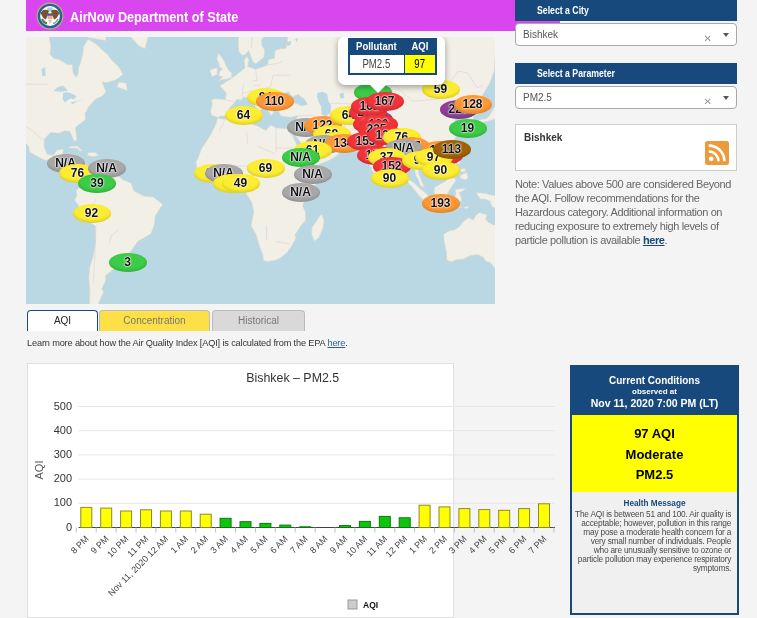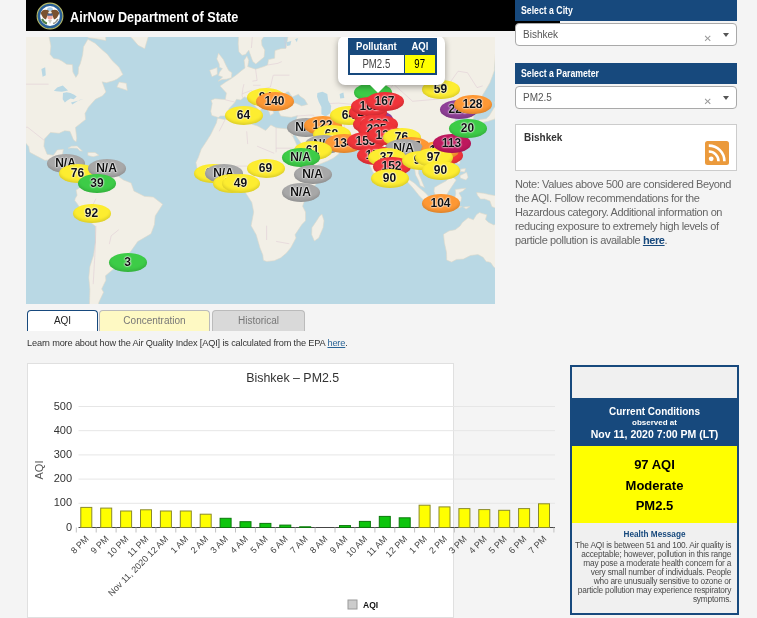--- a/index.html
+++ b/index.html
@@ -1,56 +1,56 @@
 <!DOCTYPE html>
 <html><head><meta charset="utf-8"><style>
 * { margin:0; padding:0; box-sizing:border-box; }
 html,body { width:757px; height:618px; overflow:hidden; background:#f4f4f4;
   font-family:"Liberation Sans", sans-serif; }
 #page { position:relative; width:757px; height:618px; }
 .abs { position:absolute; }
-#hdr { left:26px; top:0; width:534px; height:31px; background:#000000; }
+#hdr { left:26px; top:0; width:534px; height:31px; background:#d946ef; }
 #hdr span { position:absolute; left:44px; top:8px; color:#fff; font-size:15px; font-weight:bold; transform:scaleX(0.845); transform-origin:0 50%; }
 #map { left:26px; top:37px; width:469px; height:267px; overflow:hidden; background:#b6d6e2; }
 .mk { position:absolute; width:38px; height:19px; border-radius:50%;
   font-size:12px; font-weight:bold; color:#111; text-align:center; line-height:19px;
   box-shadow:inset 0 -2px 3px rgba(0,0,0,.13); text-shadow:0 0 2px #fff,0 0 2px #fff,0 0 1px #fff; }
 #tip { position:absolute; left:312px; top:-1px; width:107px; height:49px; background:#fff;
   border-radius:7px; box-shadow:0 2px 6px rgba(0,0,0,.35);padding-left:21px; }
 #tip:after { content:""; position:absolute; left:31px; top:48px; border:9px solid transparent;
   border-top:9px solid #fff; border-bottom:0; }
 #tiptab { position:absolute; left:10px; top:2px; border:2px solid #17497d; border-collapse:collapse; }
 #tiptab td { border:1.5px solid #17497d; text-align:center; }
 #tiptab .h { background:#17497d; color:#fff; font-weight:bold; height:15px; font-size:10px; }
 #tiptab .h span { display:inline-block; transform:scaleX(0.95); }
 #tiptab .b { height:20px; color:#444; font-size:12px; }
 #tiptab .b span { display:inline-block; transform:scaleX(0.8); }
 .tabs { left:27px; top:310px; height:21px; }
 .tab { position:absolute; top:0; height:21px; text-align:center; font-size:10px;
   border-radius:4px 4px 0 0; line-height:20px; }
 #tab1 { left:0; width:71px; background:#fff; border:1.5px solid #17497d; border-bottom:none; color:#222; }
-#tab2 { left:72px; width:111px; background:#fef9c3; border:1px solid #bbb; border-bottom:none; color:#777; }
+#tab2 { left:72px; width:111px; background:#fde047; border:1px solid #bbb; border-bottom:none; color:#777; }
 #tab3 { left:185px; width:93px; background:#d9d9d9; border:1px solid #bbb; border-bottom:none; color:#777; }
 #learn { left:27px; top:338px; font-size:9.2px; color:#333; letter-spacing:-0.15px; }
 #learn a { color:#2a6496; }
 #chart { left:27px; top:363px; width:427px; height:255px; background:#fff; border:1px solid #e0e0e0; }
 .whdr { background:#17497d; color:#fff; font-weight:bold; font-size:10.5px;
-  height:21px; line-height:21px; padding-left:6px; width:222px; left:515px; }
+  height:21px; line-height:21px; padding-left:22px; width:222px; left:515px; }
 .whdr span { display:inline-block; transform:scaleX(0.83); transform-origin:0 50%; }
 .wdrop { width:222px; left:515px; height:23px; background:#fff; border:1px solid #a9a9a9;
   border-radius:4px; font-size:10px; color:#555; line-height:21px; padding-left:7px; }
 .xic { position:absolute; right:24px; top:4px; color:#999; font-size:10px; }
 .caret { position:absolute; right:7px; top:9px; width:0; height:0;
   border-left:3.5px solid transparent; border-right:3.5px solid transparent; border-top:4.5px solid #555; }
 #rssbox { left:515px; top:124px; width:222px; height:47px; background:#fff; border:1px solid #ccc; }
 #rssbox b { position:absolute; left:8px; top:7px; font-size:10px; color:#333; }
 #note { left:515px; top:177px; width:228px; font-size:11px; color:#666; line-height:14.1px; letter-spacing:-0.38px; }
 #note a { color:#17497d; font-weight:bold; }
 #panel { left:570px; top:365px; width:169px; height:250px; border:2px solid #17497d; background:#f0f0f0; }
-#phdr { width:100%; height:48px; background:#17497d; color:#fff; text-align:center;margin-top:31px; }
+#phdr { width:100%; height:48px; background:#17497d; color:#fff; text-align:center; }
 #phdr .l1 { font-size:10.5px; font-weight:bold; padding-top:7px; transform:scaleX(0.95); }
 #phdr .l2 { font-size:8px; font-weight:bold; padding-top:1px; }
 #phdr .l3 { font-size:10.5px; font-weight:bold; padding-top:1px; }
 #pyel { width:100%; height:77px; background:#ffff00; color:#000; text-align:center;
   font-weight:bold; font-size:13px; padding-top:9px; line-height:20.5px; }
 #phm { width:100%; text-align:center; }
 #phm .t { font-size:9px; font-weight:bold; color:#17497d; padding-top:6px; transform:scaleX(0.91); }
 #phm .p { text-align:right; width:156.2px; margin-left:3px; padding-top:2px; font-size:8.3px; color:#4a4a4a; line-height:9px; letter-spacing:-0.2px; }
 </style></head>
 <body>
@@ -167,21 +167,21 @@
       <div class="mk" style="left:61.5px;top:121.5px;background:#a8a8a8">N/A</div>
       <div class="mk" style="left:52px;top:136.5px;background:#3dcc47">39</div>
       <div class="mk" style="left:46.5px;top:166.5px;background:#fded30">92</div>
       <div class="mk" style="left:82.5px;top:215.5px;background:#3dcc47">3</div>
       <div class="mk" style="left:198.5px;top:68.5px;background:#fded30">64</div>
       <div class="mk" style="left:167.5px;top:126.5px;background:#fded30">87</div>
       <div class="mk" style="left:178.5px;top:126.5px;background:#a8a8a8">N/A</div>
       <div class="mk" style="left:186.5px;top:136.5px;background:#fded30">74</div>
       <div class="mk" style="left:195.5px;top:136.5px;background:#fded30">49</div>
       <div class="mk" style="left:220.5px;top:50.5px;background:#fded30">84</div>
-      <div class="mk" style="left:229.5px;top:54.5px;background:#fe9834">140</div>
+      <div class="mk" style="left:229.5px;top:54.5px;background:#fe9834">110</div>
       <div class="mk" style="left:220.5px;top:121.5px;background:#fded30">69</div>
       <div class="mk" style="left:260.5px;top:80.5px;background:#a8a8a8">N/A</div>
       <div class="mk" style="left:277.5px;top:78.5px;background:#fe9834">122</div>
       <div class="mk" style="left:303.5px;top:68.5px;background:#fded30">64</div>
       <div class="mk" style="left:286.5px;top:87.5px;background:#fded30">68</div>
       <div class="mk" style="left:290.5px;top:94.5px;background:#fded30">96</div>
       <div class="mk" style="left:278.5px;top:97.5px;background:#a8a8a8">N/A</div>
       <div class="mk" style="left:298.5px;top:96.5px;background:#fe9834">134</div>
       <div class="mk" style="left:267.5px;top:103.5px;background:#fded30">61</div>
       <div class="mk" style="left:255.5px;top:110.5px;background:#3dcc47">N/A</div>
@@ -201,26 +201,26 @@
       <div class="mk" style="left:365.5px;top:99.5px;background:#fe9834">147</div>
       <div class="mk" style="left:358.5px;top:101.5px;background:#a8a8a8">N/A</div>
       <div class="mk" style="left:330.5px;top:108.5px;background:#f0343a">152</div>
       <div class="mk" style="left:341.5px;top:110.5px;background:#fded30">37</div>
       <div class="mk" style="left:346.5px;top:119.5px;background:#f0343a">152</div>
       <div class="mk" style="left:344.5px;top:131.5px;background:#fded30">90</div>
       <div class="mk" style="left:375.5px;top:113.5px;background:#fded30">92</div>
       <div class="mk" style="left:398.5px;top:108.5px;background:#f0343a"></div>
       <div class="mk" style="left:394.5px;top:103.5px;background:#fe9834">164</div>
       <div class="mk" style="left:388.5px;top:110.5px;background:#fded30">97</div>
-      <div class="mk" style="left:406.5px;top:97px;background:#be185d">113</div>
+      <div class="mk" style="left:406.5px;top:103px;background:#a16207">113</div>
       <div class="mk" style="left:395.5px;top:123.5px;background:#fded30">90</div>
-      <div class="mk" style="left:395.5px;top:156.5px;background:#fe9834">104</div>
+      <div class="mk" style="left:395.5px;top:156.5px;background:#fe9834">193</div>
       <div class="mk" style="left:413.5px;top:62.5px;background:#8f3f97">229</div>
       <div class="mk" style="left:427.5px;top:57.5px;background:#fe9834">128</div>
-      <div class="mk" style="left:422.5px;top:81.5px;background:#3dcc47">20</div>
+      <div class="mk" style="left:422.5px;top:81.5px;background:#3dcc47">19</div>
       <div class="mk" style="left:395.5px;top:42.5px;background:#fded30">59</div>
     <div id="tip">
         <table id="tiptab" cellspacing="0">
       <tbody>
             <tr>
               <td class="h" style="width:55px"><span>Pollutant</span></td>
               <td class="h" style="width:32px"><span>AQI</span></td>
             </tr>
       <tr>
               <td class="b"><span>PM2.5</span></td>

